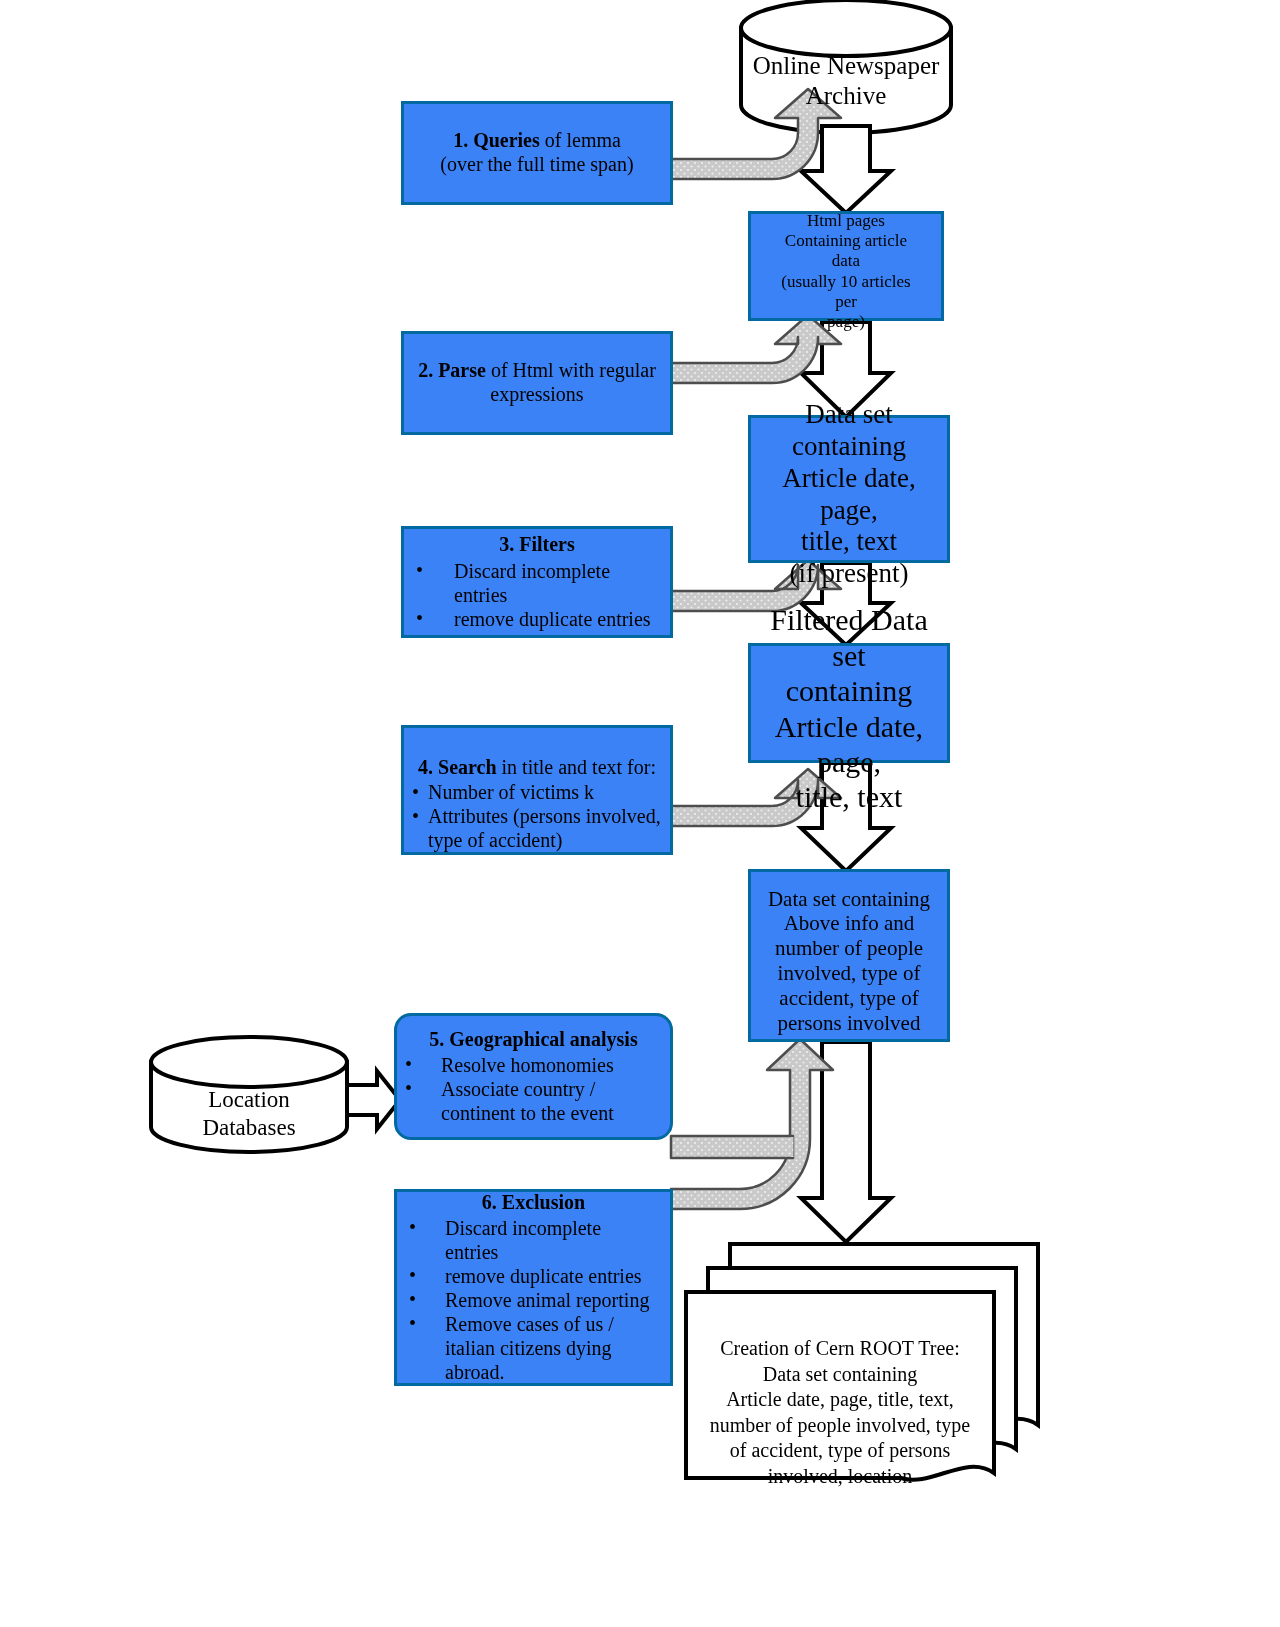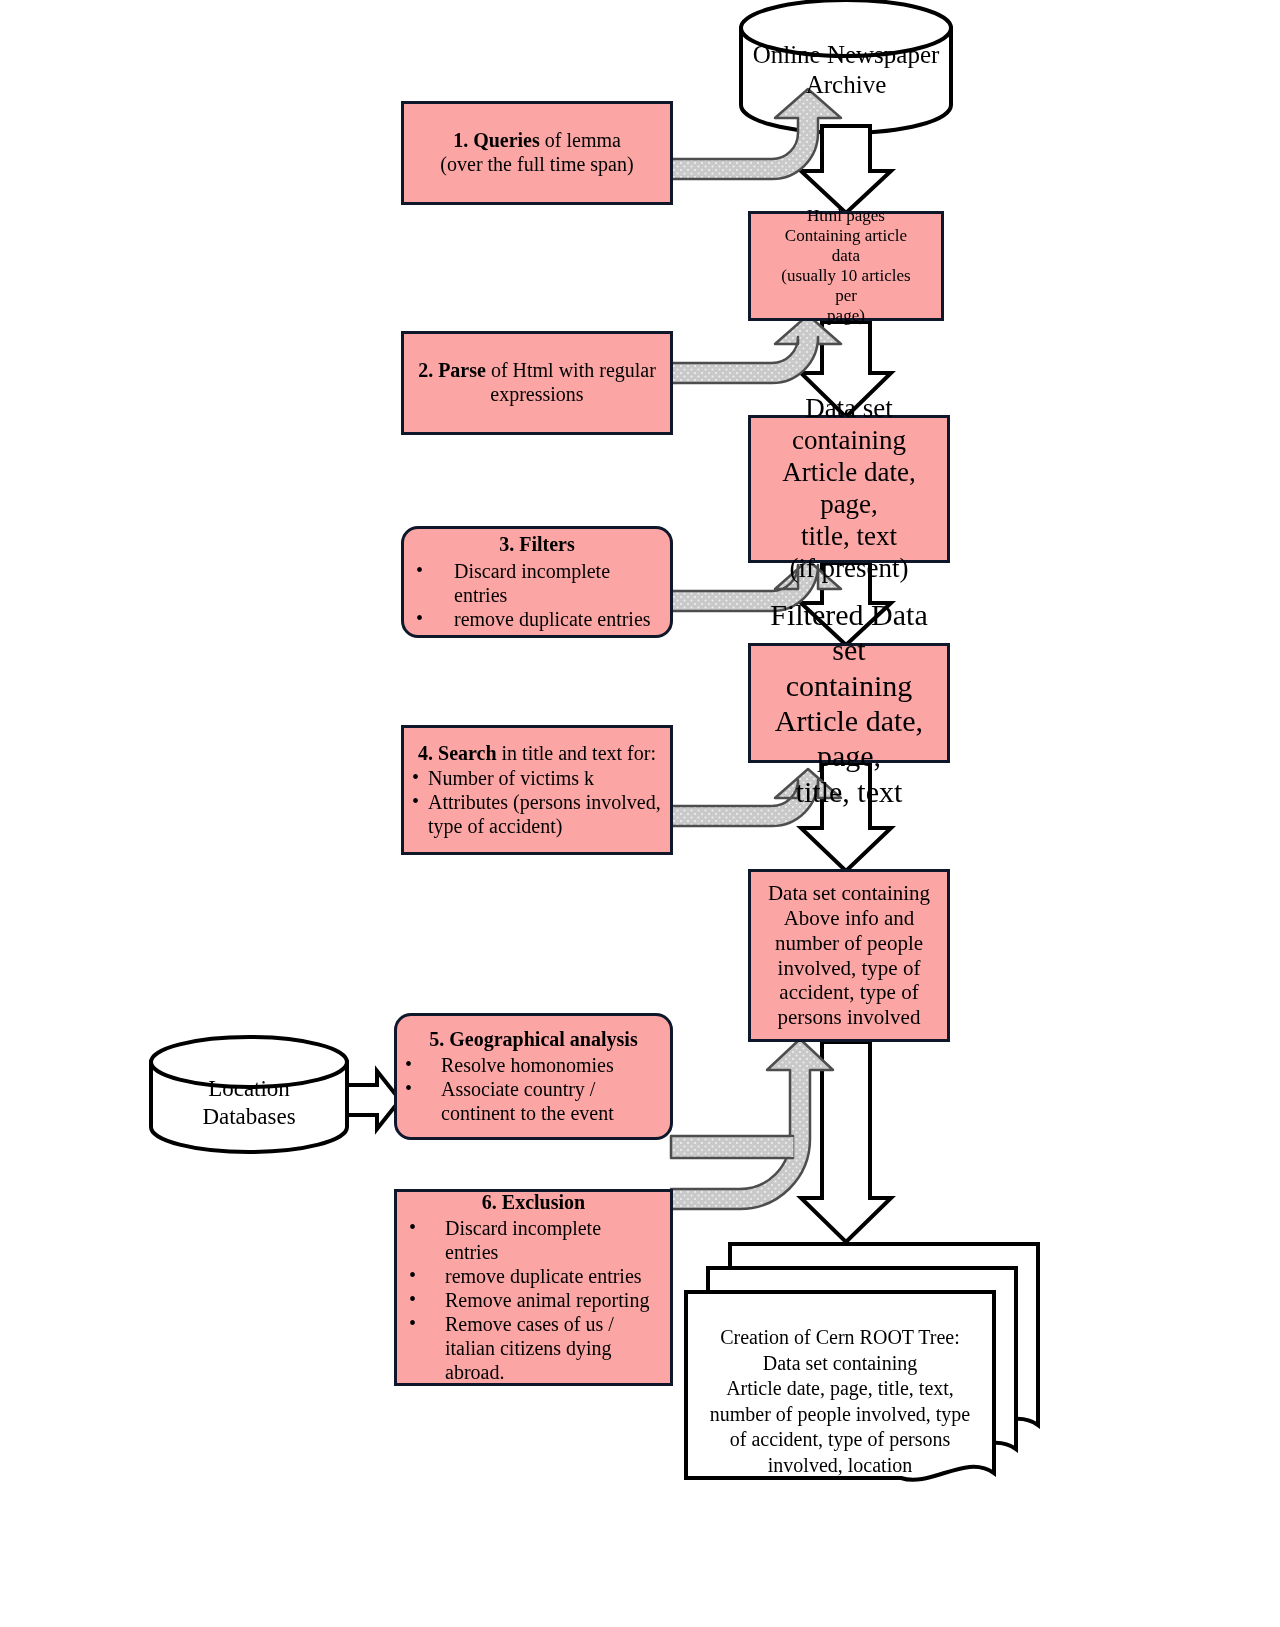--- a/index.html
+++ b/index.html
@@ -2,24 +2,24 @@
 <html><head>
 <meta charset="utf-8">
 <style>
   html,body{margin:0;padding:0;background:#ffffff;}
   body{width:1280px;height:1627px;position:relative;overflow:hidden;
        font-family:"Liberation Serif","DejaVu Serif",serif;color:#000;}
   .stage{position:absolute;left:0;top:0;width:1280px;height:1627px;}
   svg.layer{position:absolute;left:0;top:0;width:1280px;height:1627px;pointer-events:none;}
 
   .node{position:absolute;box-sizing:border-box;}
-  .procbox{border:3px solid #0f172a;background:#fca5a5;display:flex;flex-direction:column;
+  .procbox{border:3px solid #0369a1;background:#3b82f6;display:flex;flex-direction:column;
            justify-content:center;font-family:Liberation Serif, serif;}
   .procbox .ptext{padding:0 10px;text-align:center;line-height:1.18;}
-  .datalbl{text-align:center;line-height:1.2;}
+  .datalbl{text-align:center;line-height:1.2;margin-top:11px;}
   .bullets{list-style:none;margin:0;padding:0;}
   .bullets li{position:relative;line-height:1.2;}
   .bullets li .bul{position:absolute;left:0;top:-0.02em;}
   .hdr{font-weight:bold;text-align:center;display:block;}
   b{font-weight:bold;}
 </style>
 </head>
 <body>
 
 <div class="stage">
@@ -198,21 +198,21 @@
   <div class="node procbox" style="left:748px;top:415px;width:202px;height:148px;">
     <div class="ptext datalbl" style="font-size:27px;padding:0 4px;">
       <div>Data set</div>
       <div>containing</div>
       <div>Article date, page,</div>
       <div>title, text</div>
       <div>(if present)</div>
     </div>
   </div>
 
-  <div class="node procbox" style="left:401px;top:526px;width:272px;height:112px;border-radius:17px;">
+  <div class="node procbox" style="left:401px;top:526px;width:272px;height:112px;">
     <div class="ptext" style="font-size:20px;padding:0 12px;text-align:left;">
       <span class="hdr">
         <b>3.</b><b>&nbsp;</b><b>Filters</b>
       </span>
       <ul class="bullets" style="margin-top:2px;">
         <li style="padding-left:38px;">
           <span class="bul">•</span>
           <span>Discard incomplete entries</span>
         </li>
         <li style="padding-left:38px;">
@@ -225,21 +225,21 @@
 
   <div class="node procbox" style="left:748px;top:643px;width:202px;height:120px;">
     <div class="ptext datalbl" style="font-size:30px;padding:0 4px;">
       <div>Filtered Data set</div>
       <div>containing</div>
       <div>Article date, page,</div>
       <div>title, text</div>
     </div>
   </div>
 
-  <div class="node procbox" style="left:401px;top:725px;width:272px;height:130px;">
+  <div class="node procbox" style="left:401px;top:725px;width:272px;height:130px;justify-content:flex-end;">
     <div class="ptext" style="font-size:20px;padding:0 8px;text-align:left;">
       <span class="hdr" style="text-align:center;">
         <b>4.</b><b>&nbsp;</b><b>Search</b><span style="font-weight:normal;"> in title and text for:</span>
       </span>
       <ul class="bullets">
         <li style="padding-left:16px;">
           <span class="bul">•</span>
           <span>Number of victims k</span>
         </li>
         <li style="padding-left:16px;">

